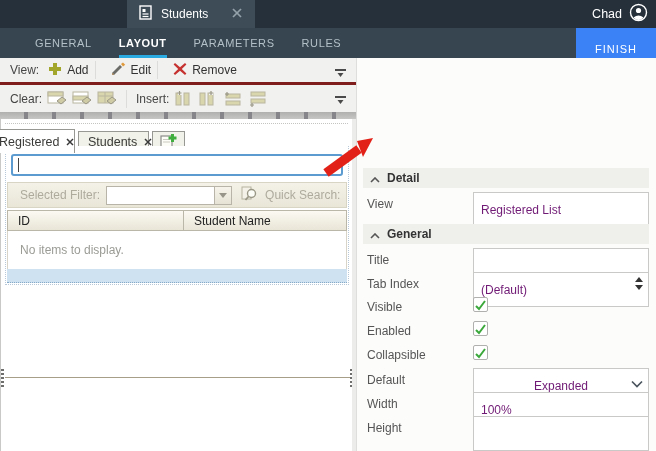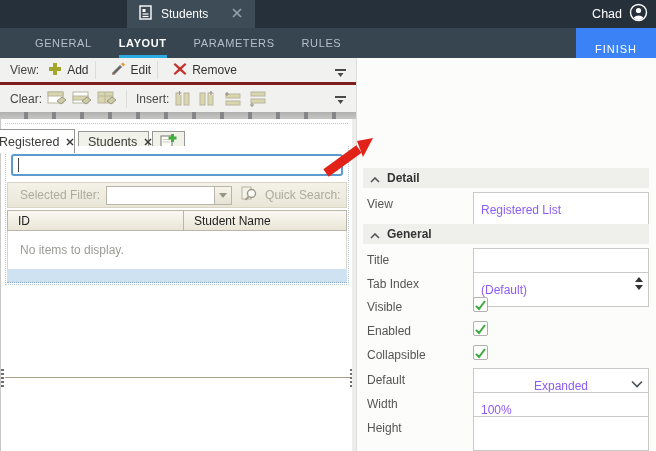--- a/index.html
+++ b/index.html
@@ -95,21 +95,21 @@
   .ptab { position:absolute; display:flex; align-items:center; gap:6px; font-size:12.5px; padding:0 10px;
           cursor:pointer; border:1px solid #c3c3c1; border-bottom:none; border-radius:2px 2px 0 0; }
   .ptab.active { left:2px; top:0; height:23px; background:#fcfcfb; color:#444; z-index:2; }
   .ptab.idle { left:90px; top:2px; height:21px; background:#f2f2f0; color:#555; }
   .prop-content { position:absolute; left:0; top:105px; width:300px; height:288px; }
   .sec-head { position:absolute; left:6px; right:8px; height:20px; background:#efefec;
               display:flex; align-items:center; gap:7px; padding-left:7px; cursor:pointer; }
   .sec-title { font-size:12px; font-weight:bold; color:#333; }
   .prow-label { position:absolute; left:10px; font-size:12px; color:#555; }
   .pinput { position:absolute; left:116px; width:176px; height:35px; border:1px solid #c9c9c7; background:#fff;
-            font:12px "Liberation Sans",sans-serif; color:#8b5cf6; padding:0 7px; }
+            font:12px "Liberation Sans",sans-serif; color:#701a75; padding:0 7px; }
   .spin { position:absolute; left:276px; width:12px; height:18px; display:flex; flex-direction:column;
           align-items:center; justify-content:center; gap:3px; cursor:pointer; }
   .spin-up { width:0;height:0;border-left:4px solid transparent;border-right:4px solid transparent;
              border-bottom:5px solid #333; }
   .spin-dn { width:0;height:0;border-left:4px solid transparent;border-right:4px solid transparent;
              border-top:5px solid #333; }
   .checkbox { position:absolute; left:116px; width:15px; height:15px; border:1px solid #b0b0ae;
               border-radius:2px; background:#fff; cursor:pointer; }
   .sel-chev { position:absolute; left:274px; cursor:pointer; }
   .red-arrow { position:absolute; left:320px; top:135px; z-index:9; pointer-events:none; }

